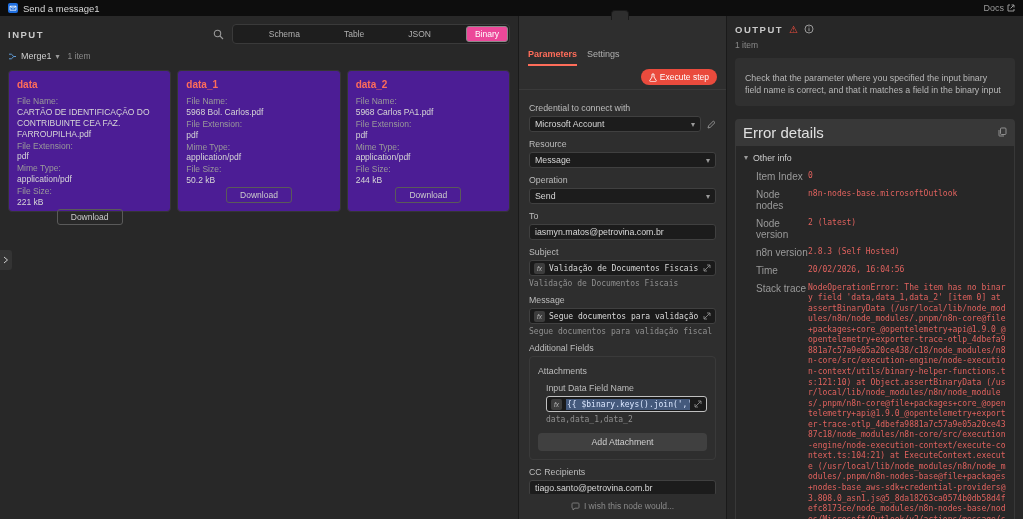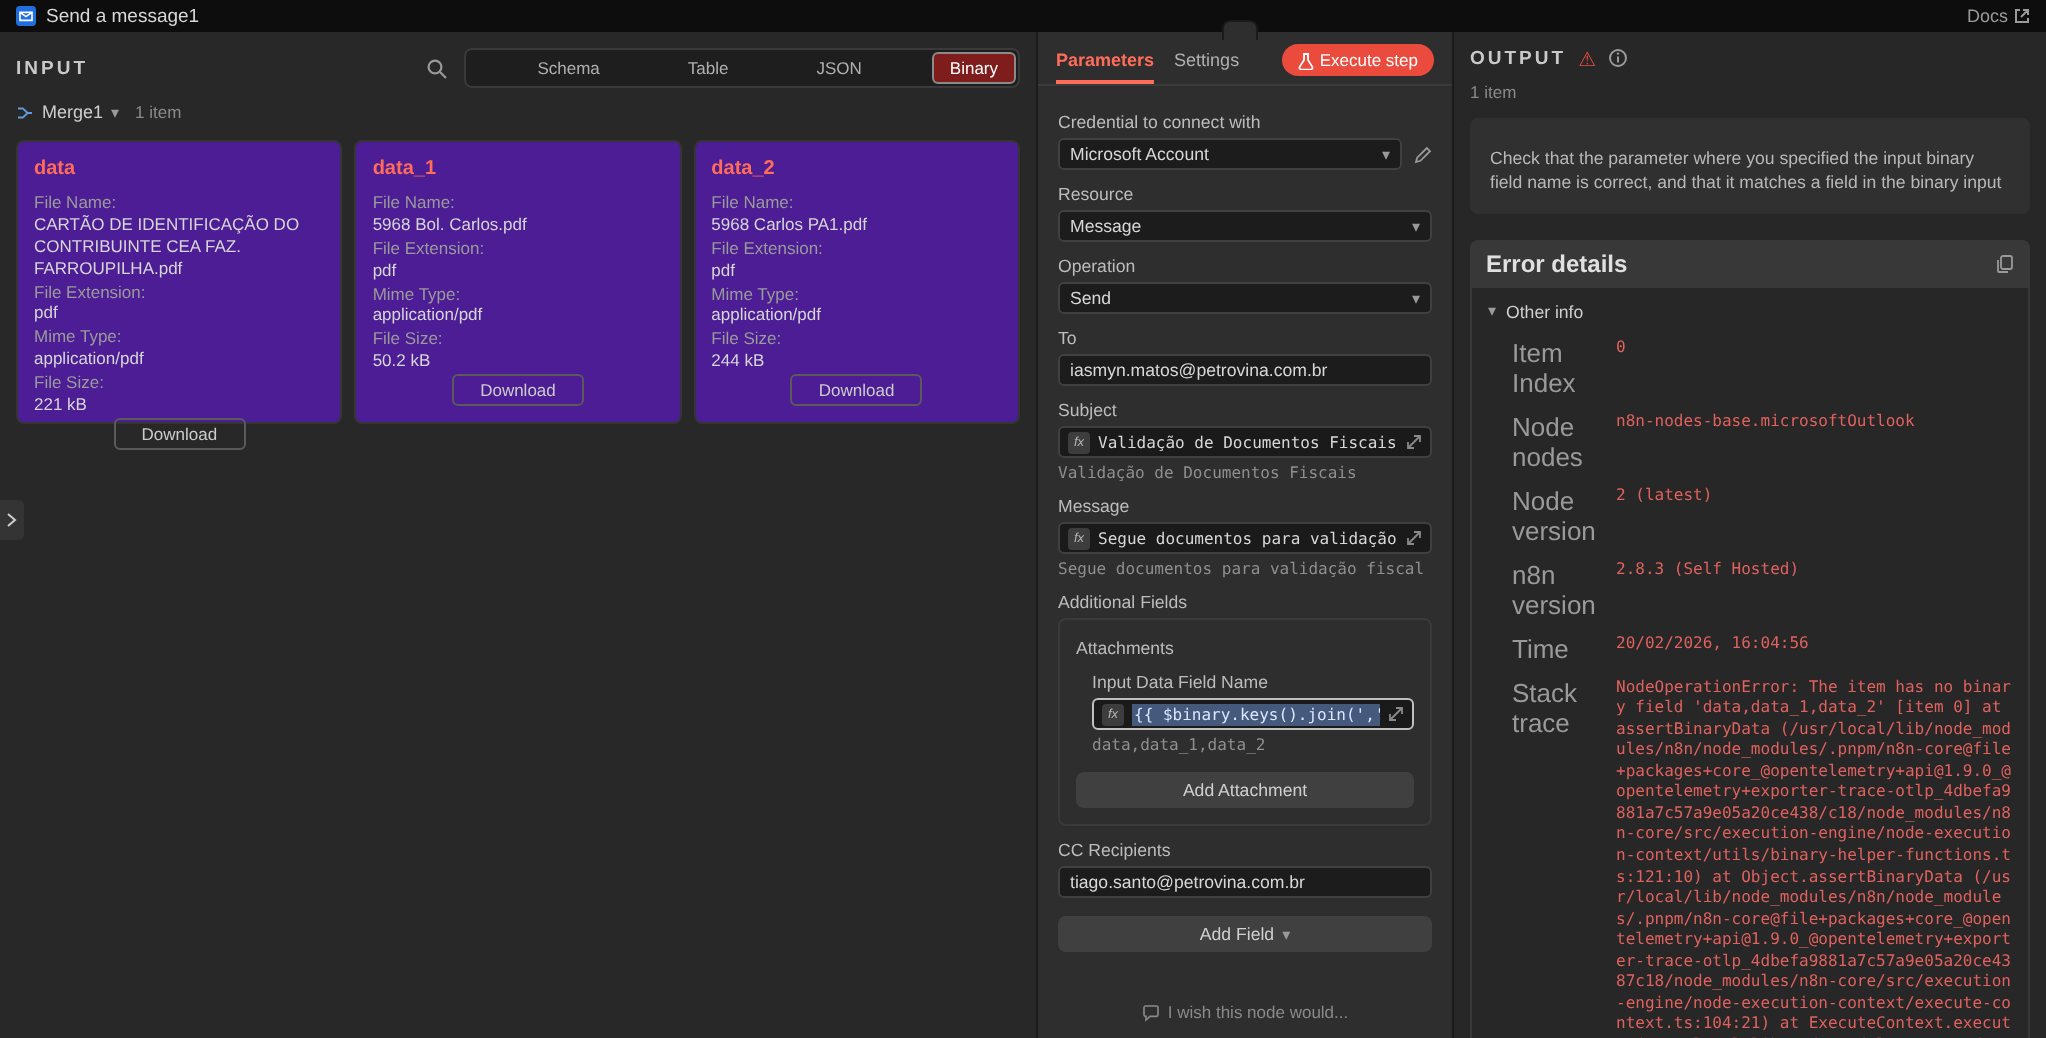--- a/index.html
+++ b/index.html
@@ -15,21 +15,21 @@
 
   .main { display:flex; height:503px; }
 
   
   .panel-left { width:518px; background:#282828; padding:8px; }
   .lp-header { display:flex; align-items:center;gap:12px; }
   .panel-title { font-size:9.5px; font-weight:bold; letter-spacing:1.5px; color:#c9c9c9; }
   .lp-tools { margin-left:auto; display:flex; align-items:center; gap:8px; }
   .segmented { display:flex; background:#1e1e1e; border:1px solid #3a3a3a; border-radius:4px; padding:1px; }
   .seg { padding:2px 8px; font-size:8.5px; color:#b0b0b0; border:1px solid transparent; border-radius:3px; cursor:pointer;margin-left:26px; }
-  .seg.active { background:#7f1d1d; border-color:#8a8a8a; color:#fff; }
+  .seg.active { background:#ec4899; border-color:#8a8a8a; color:#fff; }
   .lp-sub { display:flex; align-items:center; margin-top:7px; gap:8px; }
   .src-select { display:flex; align-items:center; gap:4px; color:#cfcfcf; font-size:9px; cursor:pointer; }
   .chev { color:#9a9a9a; font-size:8px; }
   .muted { color:#8a8a8a; font-size:8.5px; }
 
   .cards { display:flex; gap:6px; margin-top:9px; }
   .card { width:164px; height:142px; background:#4c1d95; border:1px solid #353535; border-radius:4px;
           padding:8px; display:flex; flex-direction:column; }
   .card-title { color:var(--accent,#ff6d5a); font-size:10px; font-weight:bold; margin-bottom:6px; }
   .fl { color:#9a9a9a; font-size:8.5px; line-height:1.28; }
@@ -38,21 +38,21 @@
         color:#cccccc; font-size:8.5px; padding:2px 13px; cursor:pointer; font-family:inherit; }
 
   
   .panel-mid { width:209px; background:#2e2e2e; border-left:1px solid #1a1a1a; border-right:1px solid #1a1a1a;
                display:flex; flex-direction:column; position:relative; }
   .mid-tabs { display:flex; align-items:center; padding:6px 9px 0 9px; border-bottom:1px solid #3a3a3a; gap:10px; }
   .mtab { font-size:9px; color:#b0b0b0; padding:3px 0 5px 0; cursor:pointer; border-bottom:2px solid transparent; }
   .mtab.active { color:var(--accent,#ff6d5a); font-weight:bold; border-bottom-color:var(--accent,#ff6d5a); }
   .exec { margin-left:auto; margin-bottom:4px; display:flex; align-items:center; gap:3px;
           background:var(--executeBtn,#ea4b3d); border:none; border-radius:9px; color:#fff;
-          font-size:8.5px; padding:3px 8px; cursor:pointer; font-family:inherit; }
+          font-size:8.5px; padding:3px 8px; cursor:pointer; font-family:inherit;margin-top:47px; }
   .form { flex:1; padding:6px 10px 0 10px; overflow:hidden; }
   .lbl { color:#bdbdbd; font-size:8.8px; margin:7px 0 3px 0; }
   .select,.inputbox { height:16px; background:#1c1c1c; border:1px solid #404040; border-radius:3px;
           display:flex; align-items:center; padding:0 5px; color:#d8d8d8; font-size:8.8px; cursor:pointer; }
   .select .chev { margin-left:auto; }
   .cred-row { display:flex; align-items:center; gap:6px; }
   .cred-row .select { flex:1; }
   .expr { height:16px; background:#1a1a1a; border:1px solid #404040; border-radius:3px;
           display:flex; align-items:center; gap:4px; padding:0 4px; cursor:text; }
   .expr.focused { border-color:#c0c0c0; }
@@ -71,25 +71,25 @@
 
   
   .panel-right { width:296px; background:#272727; padding:8px; overflow:hidden; }
   .op-header { display:flex; align-items:flex-start; gap:6px; }
   .warn { color:var(--executeBtn,#ea4b3d); font-size:10px; }
   .err-card { background:#303030; border-radius:4px; padding:9px 10px; margin-top:8px; }
   .err-title { color:var(--danger,#f45b5e); font-size:9.5px; font-weight:bold; line-height:1.3; }
   .err-desc { color:#b8b8b8; font-size:8.8px; line-height:1.4; margin-top:5px; }
   .details { margin-top:13px; }
   .details-head { background:#383838; border-radius:4px 4px 0 0; padding:5px 8px; display:flex; align-items:center; }
-  .details-head .t { font-size:12px; font-weight:bold; color:#e0e0e0; }
+  .details-head .t { font-size:15px; font-weight:normal; color:#e0e0e0; }
   .details-body { border:1px solid #383838; border-top:none; padding:7px 8px; }
   .other-info { display:flex; align-items:center; gap:5px; color:#cfcfcf; font-size:8.8px; margin-bottom:8px; cursor:pointer; }
   .orow { display:flex; margin-bottom:7px; padding-left:12px; }
-  .orow .k { width:52px; flex:none; color:#9a9a9a; font-size:13px; }
+  .orow .k { width:52px; flex:none; color:#9a9a9a; font-size:10px; }
   .orow .v { font-family:"DejaVu Sans Mono",monospace; font-size:8px; color:var(--stack,#e0625e);
              word-break:break-all; line-height:1.32; }
 
   
   .ndv-notch { position:absolute; left:611px; top:10px; width:18px; height:10px; background:#2e2e2e;
                border:1px solid #1a1a1a; border-bottom:none; border-radius:4px 4px 0 0; z-index:3; cursor:grab; }
   .edge-tab { position:absolute; left:0; top:250px; width:12px; height:20px; background:#343434;
               border-radius:0 3px 3px 0; display:flex; align-items:center; justify-content:center; z-index:3; cursor:pointer; }
   svg { display:block; }
 </style>

